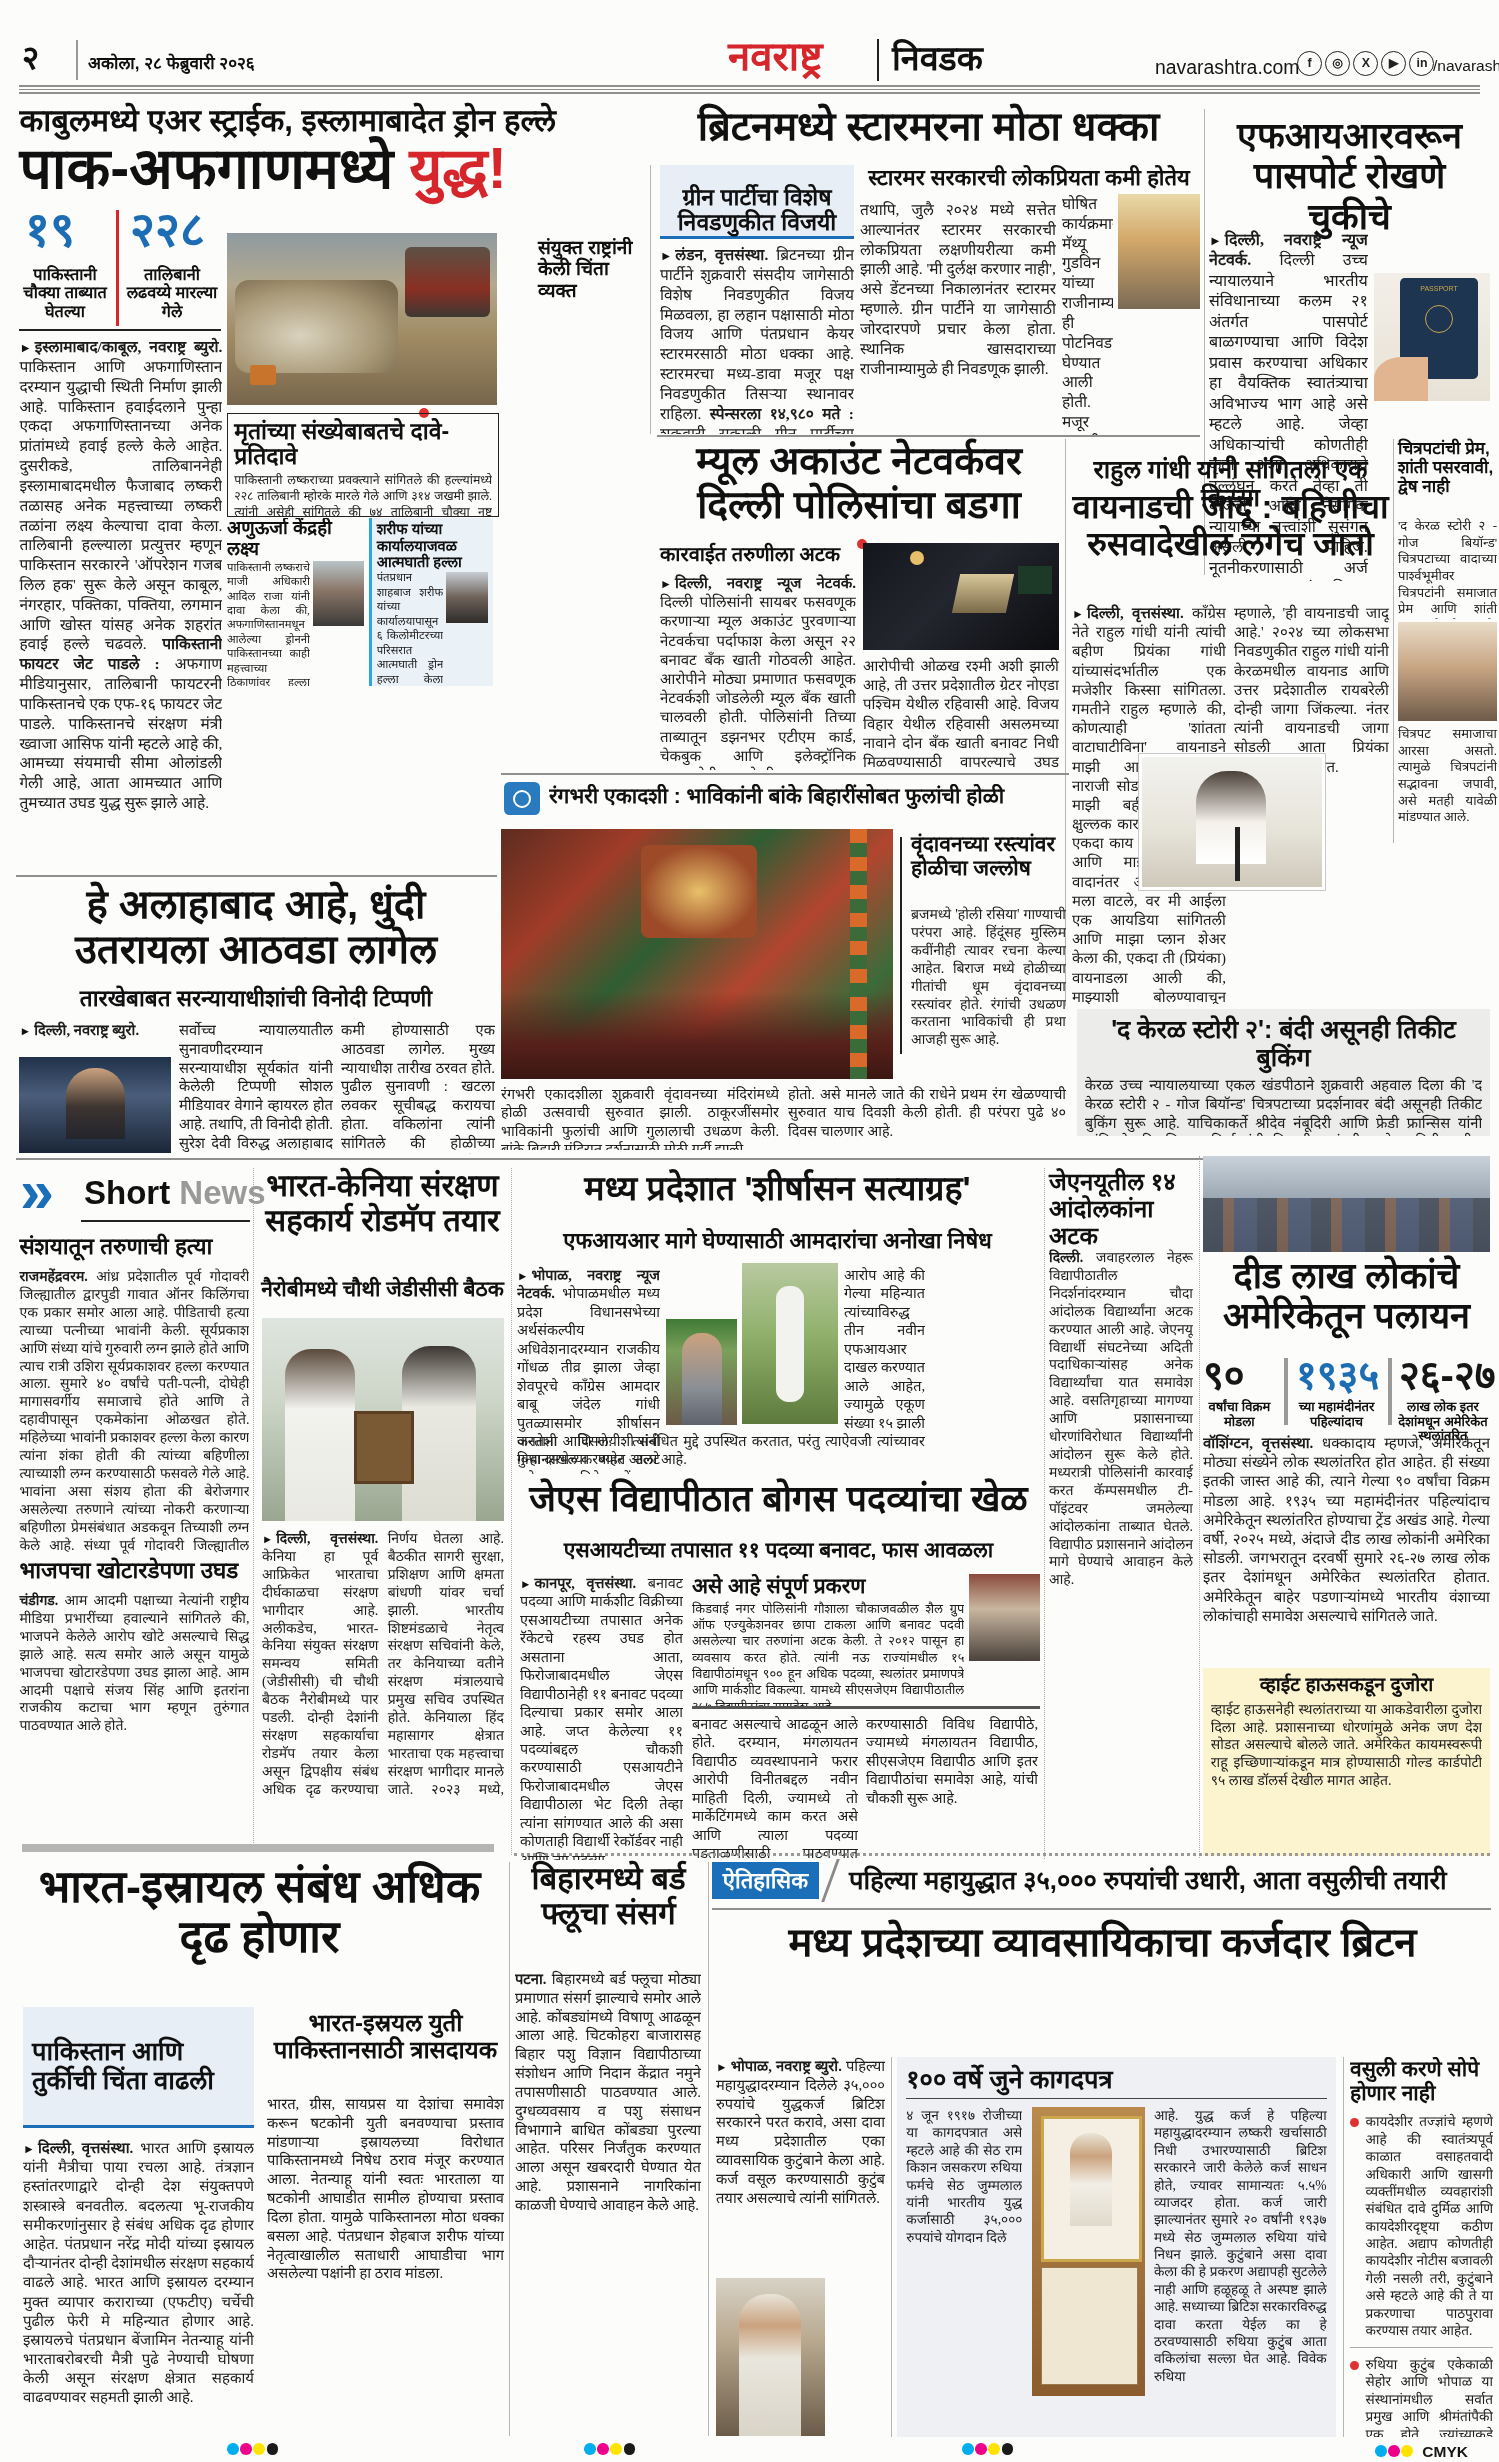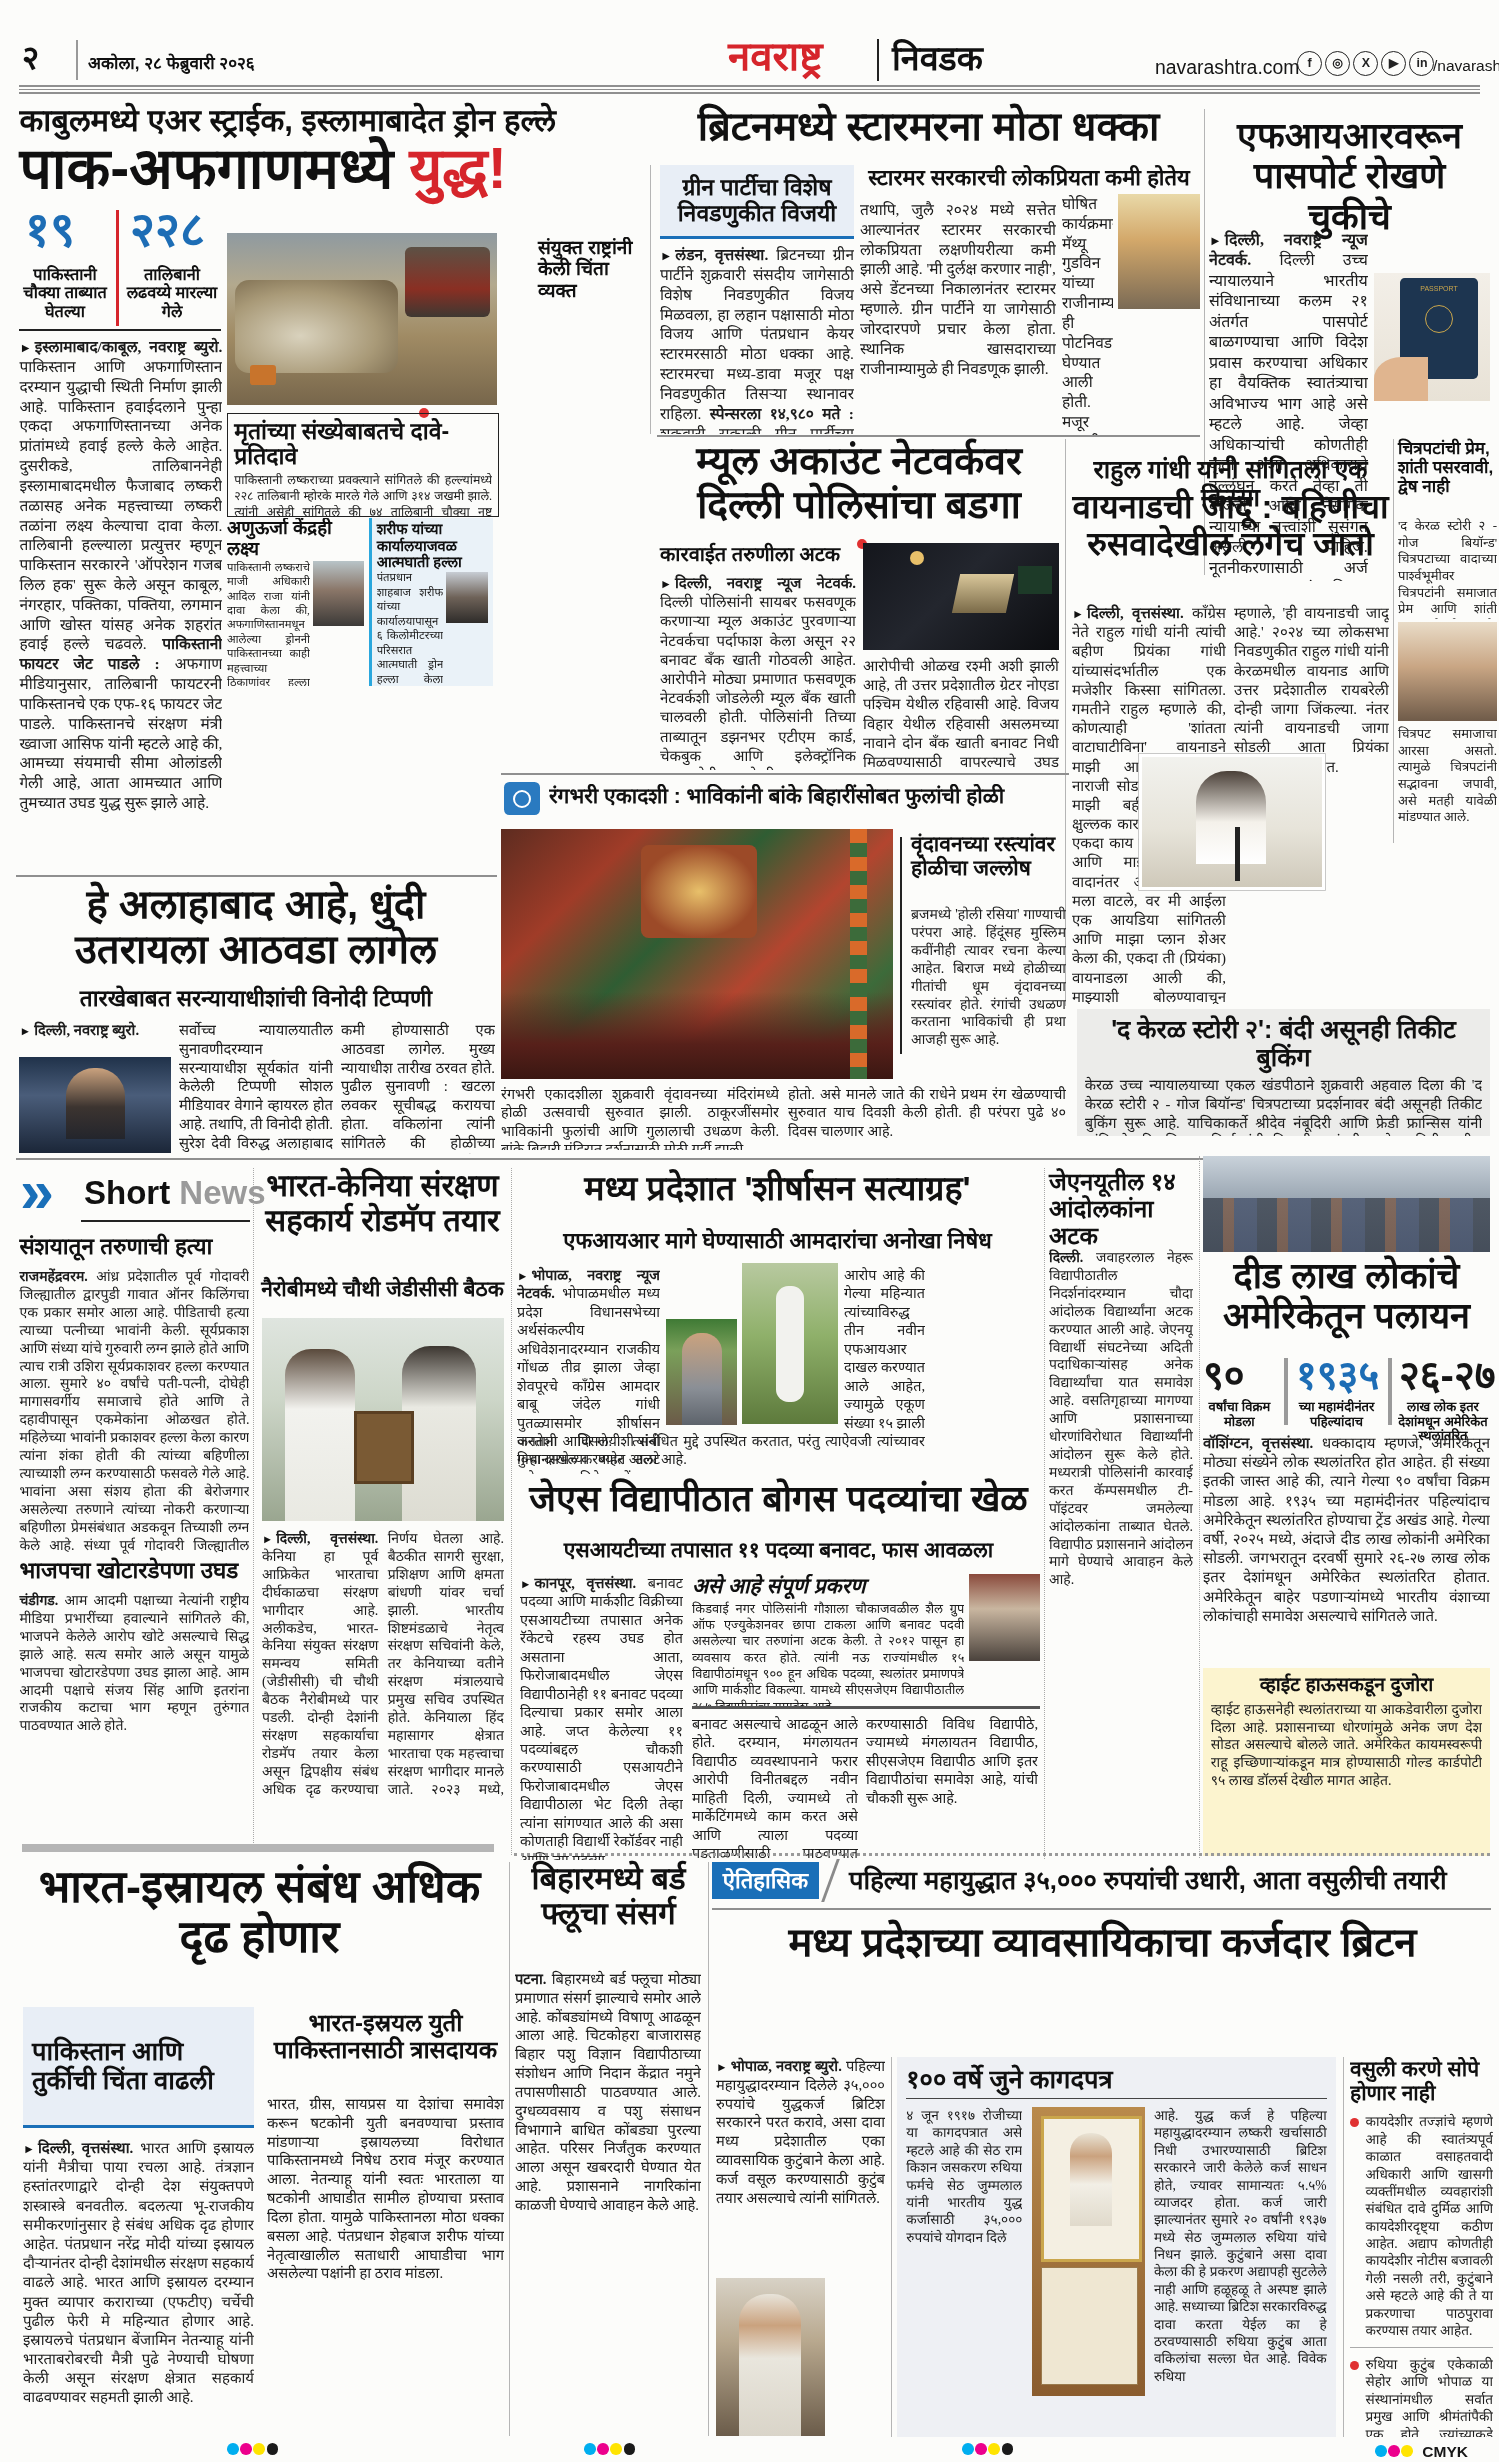--- a/index.html
+++ b/index.html
@@ -86,21 +86,21 @@
     <div class="body" style="font-size:11.3px;">पंतप्रधान शाहबाज शरीफ यांच्या कार्यालयापासून ६ किलोमीटरच्या परिसरात आत्मघाती ड्रोन हल्ला केला असून, अनेक जण जखमी झाल्याची भीती आहे.</div>
   </div>
 
   <div class="abs" style="left:506px;top:237px;width:140px;height:303px;overflow:hidden;">
     <div class="hl" style="font-size:19px;margin-left:32px;">संयुक्त राष्ट्रांनी केली चिंता व्यक्त</div>
   </div>
 
   <div class="vr" style="left:650px;top:165px;height:269px;"></div>
 
   <div class="abs hl ctr" style="left:657px;top:104px;width:543px;font-size:40px;">ब्रिटनमध्ये स्टारमरना मोठा धक्का</div>
-  <div class="abs bluebox ctr" style="left:660px;top:165px;width:194px;height:71px;display:flex;align-items:center;justify-content:center;">
+  <div class="abs bluebox ctr" style="left:660px;top:165px;width:194px;height:71px;display:flex;align-items:flex-end;justify-content:center;">
     <span class="hl" style="font-size:23px;">ग्रीन पार्टीचा विशेष निवडणुकीत विजयी</span>
   </div>
   <div class="abs body" style="left:660px;top:245px;width:194px;height:189px;font-size:15.5px;">
     <span class="arr">►</span><span class="dl">लंडन, वृत्तसंस्था.</span>
     <span>ब्रिटनच्या ग्रीन पार्टीने शुक्रवारी संसदीय जागेसाठी विशेष निवडणुकीत विजय मिळवला, हा लहान पक्षासाठी मोठा विजय आणि पंतप्रधान केयर स्टारमरसाठी मोठा धक्का आहे. स्टारमरचा मध्य-डावा मजूर पक्ष निवडणुकीत तिसऱ्या स्थानावर राहिला.</span>
     <span class="dl">स्पेन्सरला १४,९८० मते :</span>
     <span>शुक्रवारी सकाळी ग्रीन पार्टीच्या उमेदवार हन्ना स्पेन्सर यांना १४,९८० मते मिळाल्याने गोर्टन आणि डेंटन मतदारसंघातून विजयी झाल्याचे जाहीर करण्यात आले.</span>
   </div>
   <div class="abs hl ctr" style="left:860px;top:166px;width:338px;font-size:22px;">स्टारमर सरकारची लोकप्रियता कमी होतेय</div>
   <div class="abs body" style="left:860px;top:200px;width:196px;height:233px;font-size:15.5px;">
@@ -284,21 +284,21 @@
   </div>
 
   <div class="abs hl ctr" style="left:518px;top:1479px;width:521px;font-size:36px;">जेएस विद्यापीठात बोगस पदव्यांचा खेळ</div>
   <div class="abs hl ctr" style="left:518px;top:1538px;width:521px;font-size:21px;">एसआयटीच्या तपासात ११ पदव्या बनावट, फास आवळला</div>
   <div class="abs body" style="left:520px;top:1574px;width:163px;height:286px;font-size:14.4px;">
     <span class="arr">►</span><span class="dl">कानपूर, वृत्तसंस्था.</span>
     <span>बनावट पदव्या आणि मार्कशीट विक्रीच्या एसआयटीच्या तपासात अनेक रॅकेटचे रहस्य उघड होत असताना आता, फिरोजाबादमधील जेएस विद्यापीठानेही ११ बनावट पदव्या दिल्याचा प्रकार समोर आला आहे. जप्त केलेल्या ११ पदव्यांबद्दल चौकशी करण्यासाठी एसआयटीने फिरोजाबादमधील जेएस विद्यापीठाला भेट दिली तेव्हा त्यांना सांगण्यात आले की असा कोणताही विद्यार्थी रेकॉर्डवर नाही आणि त्या पदव्या</span>
   </div>
   <div class="abs" style="left:692px;top:1574px;width:348px;height:132px;border-bottom:3.1px solid #555;overflow:hidden;">
     <div class="ph" style="position:relative;float:right;width:71px;height:87px;margin:0 0 3.1px 4.7px;background:linear-gradient(180deg,#8a4a3c 0%,#c9b6a0 40%,#4a423c 100%);"></div>
-    <div class="hl" style="font-size:21px;font-style:italic;">असे आहे संपूर्ण प्रकरण</div>
+    <div class="hl" style="font-size:21px;">असे आहे संपूर्ण प्रकरण</div>
     <div class="body" style="font-size:12.8px;margin-top:3.1px;">किडवाई नगर पोलिसांनी गौशाला चौकाजवळील शैल ग्रुप ऑफ एज्युकेशनवर छापा टाकला आणि बनावट पदवी असलेल्या चार तरुणांना अटक केली. ते २०१२ पासून हा व्यवसाय करत होते. त्यांनी नऊ राज्यांमधील १५ विद्यापीठांमधून ९०० हून अधिक पदव्या, स्थलांतर प्रमाणपत्रे आणि मार्कशीट विकल्या. यामध्ये सीएसजेएम विद्यापीठातील ३५७ विद्यापीठांचा समावेश आहे.</div>
   </div>
   <div class="abs body" style="left:692px;top:1715px;width:166px;height:144px;font-size:14.4px;">बनावट असल्याचे आढळून आले होते. दरम्यान, मंगलायतन विद्यापीठ व्यवस्थापनाने फरार आरोपी विनीतबद्दल नवीन माहिती दिली, ज्यामध्ये तो मार्केटिंगमध्ये काम करत असे आणि त्याला पदव्या पडताळणीसाठी पाठवण्यात आल्या होत्या.</div>
   <div class="abs body" style="left:866px;top:1715px;width:172px;height:144px;font-size:14.4px;">करण्यासाठी विविध विद्यापीठे, ज्यामध्ये मंगलायतन विद्यापीठ, सीएसजेएम विद्यापीठ आणि इतर विद्यापीठांचा समावेश आहे, यांची चौकशी सुरू आहे.</div>
 
   <div class="abs" style="left:514px;top:1853px;width:976px;height:0;border-top:3.1px dotted #9a9a9a;"></div>
 
   <div class="abs hl ctr" style="left:22px;top:1862px;width:475px;font-size:45px;">भारत-इस्रायल संबंध अधिक दृढ होणार</div>
   <div class="abs bluebox" style="left:23px;top:2007px;width:231px;height:118px;display:flex;align-items:center;">
     <span class="hl" style="font-size:25.6px;padding:0 9px;">पाकिस्तान आणि तुर्कीची चिंता वाढली</span>

